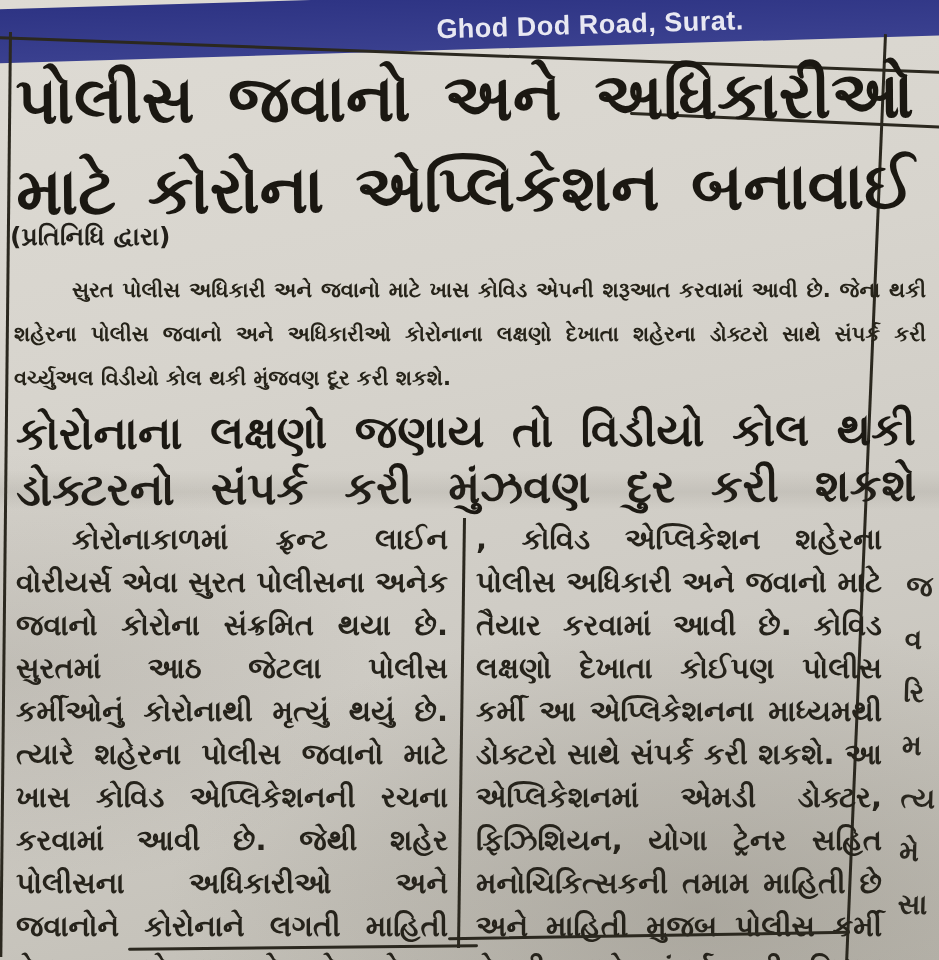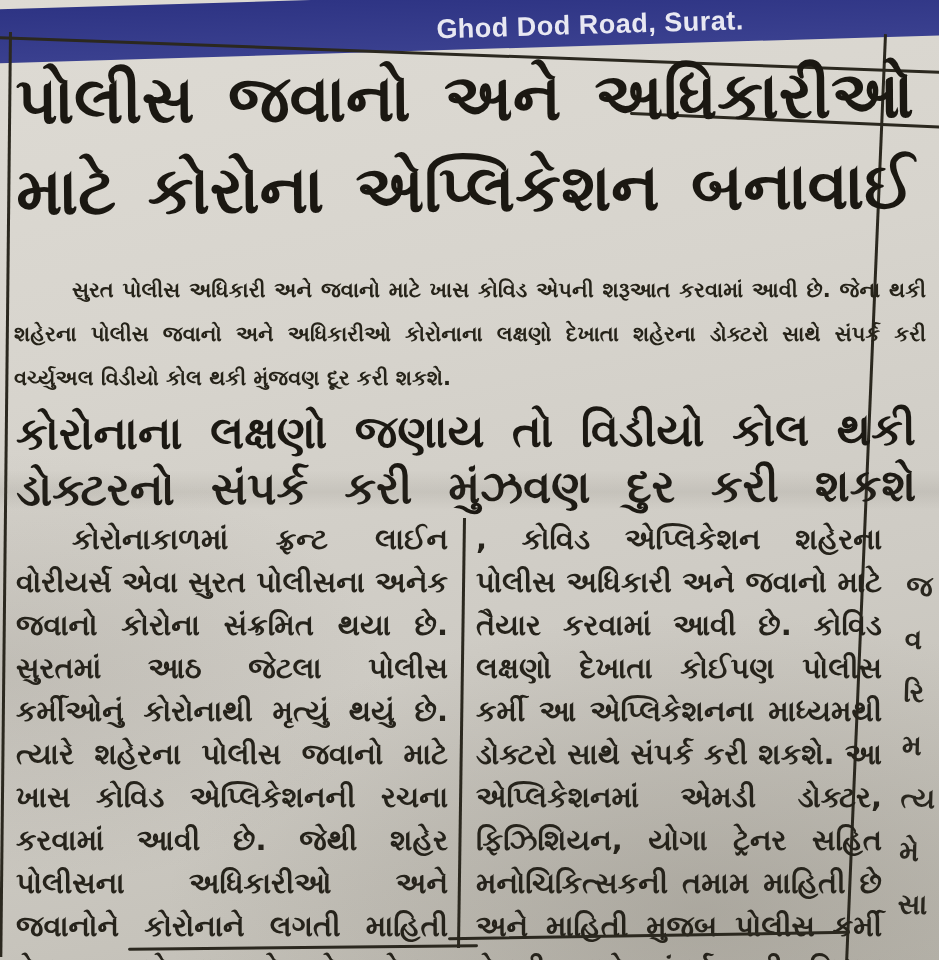--- a/index.html
+++ b/index.html
@@ -99,20 +99,21 @@
   <div class="rule rule-top"></div>
   <div class="rule rule-top2"></div>
   <div class="rule border-left"></div>
   <div class="rule divider-right"></div>
 
   <div class="headline">
     <span class="headline-line">પોલીસ જવાનો અને અધિકારીઓ</span>
     <span class="headline-line">માટે કોરોના એપ્લિકેશન બનાવાઈ</span>
   </div>
 
+  <div class="byline">(પ્રતિનિધિ દ્વારા)</div>
 
   <div class="lead">સુરત પોલીસ અધિકારી અને જવાનો માટે ખાસ કોવિડ એપની શરૂઆત કરવામાં આવી છે. જેના થકી શહેરના પોલીસ જવાનો અને અધિકારીઓ કોરોનાના લક્ષણો દેખાતા શહેરના ડોક્ટરો સાથે સંપર્ક કરી વર્ચ્યુઅલ વિડીયો કોલ થકી મુંજવણ દૂર કરી શકશે.</div>
 
   <div class="subhead">
     <span class="subhead-line">કોરોનાના લક્ષણો જણાય તો વિડીયો કોલ થકી</span>
     <span class="subhead-line">ડોક્ટરનો સંપર્ક કરી મુંઝવણ દુર કરી શકશે</span>
   </div>
 
   <div class="crease"></div>
 

